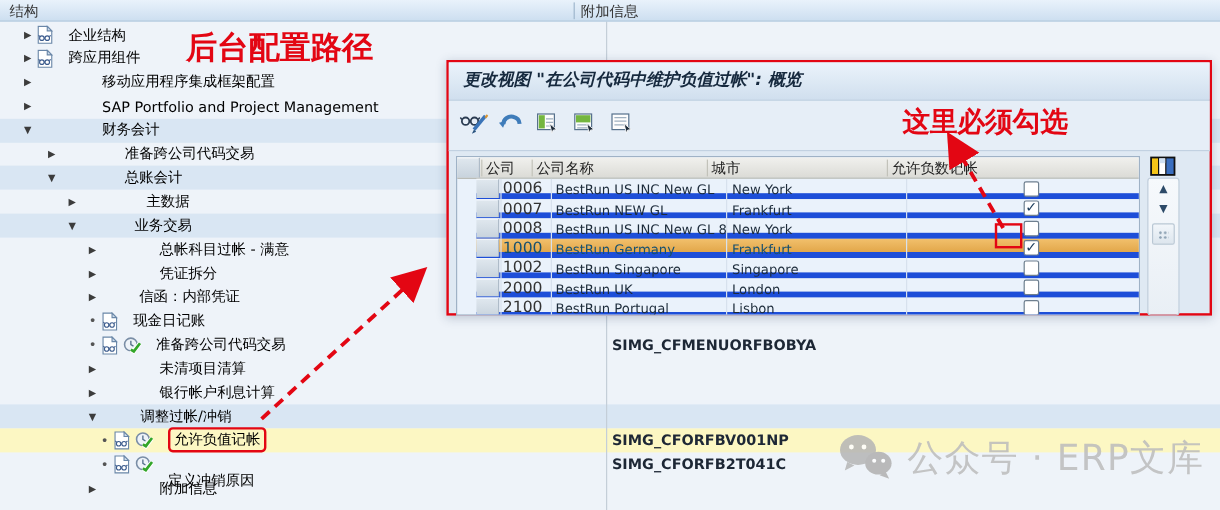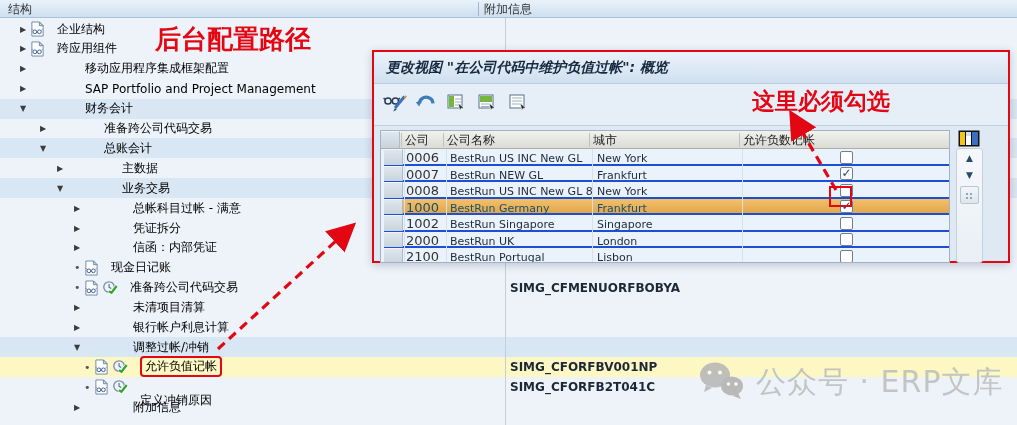--- a/index.html
+++ b/index.html
@@ -51,22 +51,22 @@
     display:flex; align-items:center; gap:7px; padding-left:9px;
   }
   .tb-icon { width:24px; height:22px; display:flex; align-items:center; justify-content:center; }
 
   .tbl { position:absolute; left:6px; top:78px; width:570px; height:133px;
          background:#eaf2fb; border:1px solid #9fb2c6; overflow:hidden; }
   .tbl-header { position:absolute; left:0; top:0; width:568px; height:18px;
          background:linear-gradient(#f1f1ee,#dbdbd6); border-bottom:1px solid #aeaea6; }
   .tbl-header .thc { position:absolute; top:1px; font-size:12px; color:#222; white-space:nowrap; }
   .tbl-rows { position:absolute; left:0; top:18px; width:568px; height:114px; }
-  .drow { position:absolute; left:3px; width:568px; height:16.5px; background:#eaf2fb;
-          border-bottom:2px solid #1d4ed8; }
+  .drow { position:absolute; left:16px; width:568px; height:16.5px; background:#eaf2fb;
+          border-bottom:5px solid #1d4ed8; }
   .drow.sel { background:linear-gradient(#f2c06c,#e2a74a); }
   .dsel { position:absolute; left:0; top:0; width:19px; height:15.5px;
           background:linear-gradient(#dfe7ee,#c8d3dd); border-right:1px solid #aebbc8;
           border-top:1px solid #f2f6fa; }
   .dcell { position:absolute; top:1px; white-space:nowrap; }
   .dcode { left:22px; font-size:13px; color:#333; }
   .dname { left:66px; font-size:11px; top:3px; color:#1c2b3a; }
   .dcity { left:213px; font-size:11px; top:3px; color:#1c2b3a; }
   .drow.sel .dcode, .drow.sel .dname, .drow.sel .dcity { color:#17506f; }
   .vline { position:absolute; top:0; width:1px; height:16.5px; background:#d7e1ed; }
@@ -154,33 +154,33 @@
       <div class="trow expanded" style="top: 138.4px;">
         <span class="tmark" style="left: 40px;">▼</span>
         <span class="tlabel" style="left: 104px;">总账会计</span>
       </div>
       <div class="trow" style="top: 158.3px;">
         <span class="tmark" style="left: 57px;">▶</span>
         <span class="tlabel" style="left: 122px;">主数据</span>
       </div>
       <div class="trow expanded" style="top: 178.2px;">
         <span class="tmark" style="left: 57px;">▼</span>
-        <span class="tlabel" style="left: 122px;">业务交易</span>
+        <span class="tlabel" style="left: 112px;">业务交易</span>
       </div>
       <div class="trow" style="top: 198.1px;">
         <span class="tmark" style="left: 74px;">▶</span>
         <span class="tlabel" style="left: 133px;">总帐科目过帐 - 满意</span>
       </div>
       <div class="trow" style="top: 218px;">
         <span class="tmark" style="left: 74px;">▶</span>
         <span class="tlabel" style="left: 133px;">凭证拆分</span>
       </div>
       <div class="trow" style="top: 237.9px;">
         <span class="tmark" style="left: 74px;">▶</span>
-        <span class="tlabel" style="left: 133px;">信函：内部凭证</span>
+        <span class="tlabel" style="left: 116px;">信函：内部凭证</span>
       </div>
       <div class="trow" style="top: 257.8px;">
         <span class="tmark bullet" style="left: 74px;">•</span>
         <span class="ticons" style="left: 84px;">
           <span style="display: inline-flex; align-items: center;">
             <svg width="15" height="16" viewBox="0 0 16 17">
               <path d="M2 1h8l4 4v11H2z" fill="#fff" stroke="#6a87a8"></path>
               <path d="M10 1l4 4h-4z" fill="#cfdded" stroke="#6a87a8"></path>
               <circle cx="5.2" cy="11.5" r="2" fill="none" stroke="#3a5a8c"></circle>
               <circle cx="10" cy="11.5" r="2" fill="none" stroke="#3a5a8c"></circle>
@@ -217,21 +217,21 @@
       <div class="trow" style="top: 297.6px;">
         <span class="tmark" style="left: 74px;">▶</span>
         <span class="tlabel" style="left: 133px;">未清项目清算</span>
       </div>
       <div class="trow" style="top: 317.5px;">
         <span class="tmark" style="left: 74px;">▶</span>
         <span class="tlabel" style="left: 133px;">银行帐户利息计算</span>
       </div>
       <div class="trow expanded" style="top: 337.4px;">
         <span class="tmark" style="left: 74px;">▼</span>
-        <span class="tlabel" style="left: 133px;">调整过帐/冲销</span>
+        <span class="tlabel" style="left: 117px;">调整过帐/冲销</span>
       </div>
       <div class="trow selected" style="top: 357.3px;">
         <span class="tmark bullet" style="left: 84px;">•</span>
         <span class="ticons" style="left: 94px;">
           <span style="display: inline-flex; align-items: center;">
             <svg width="15" height="16" viewBox="0 0 16 17">
               <path d="M2 1h8l4 4v11H2z" fill="#fff" stroke="#6a87a8"></path>
               <path d="M10 1l4 4h-4z" fill="#cfdded" stroke="#6a87a8"></path>
               <circle cx="5.2" cy="11.5" r="2" fill="none" stroke="#3a5a8c"></circle>
               <circle cx="10" cy="11.5" r="2" fill="none" stroke="#3a5a8c"></circle>

